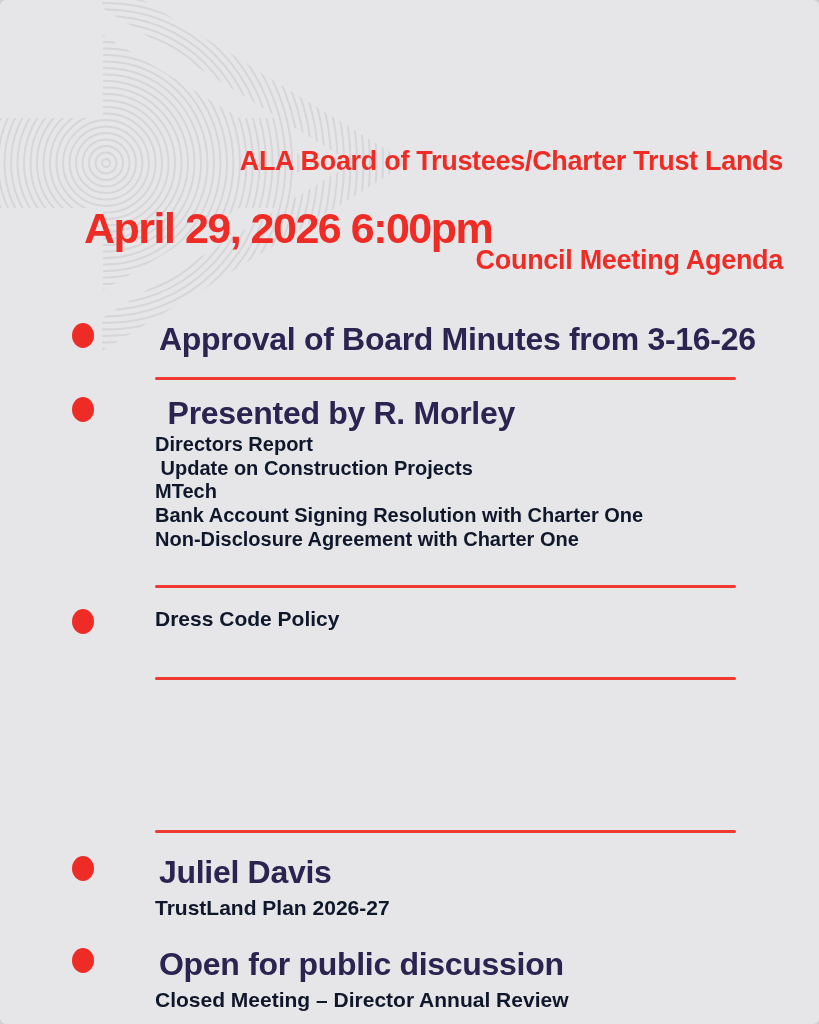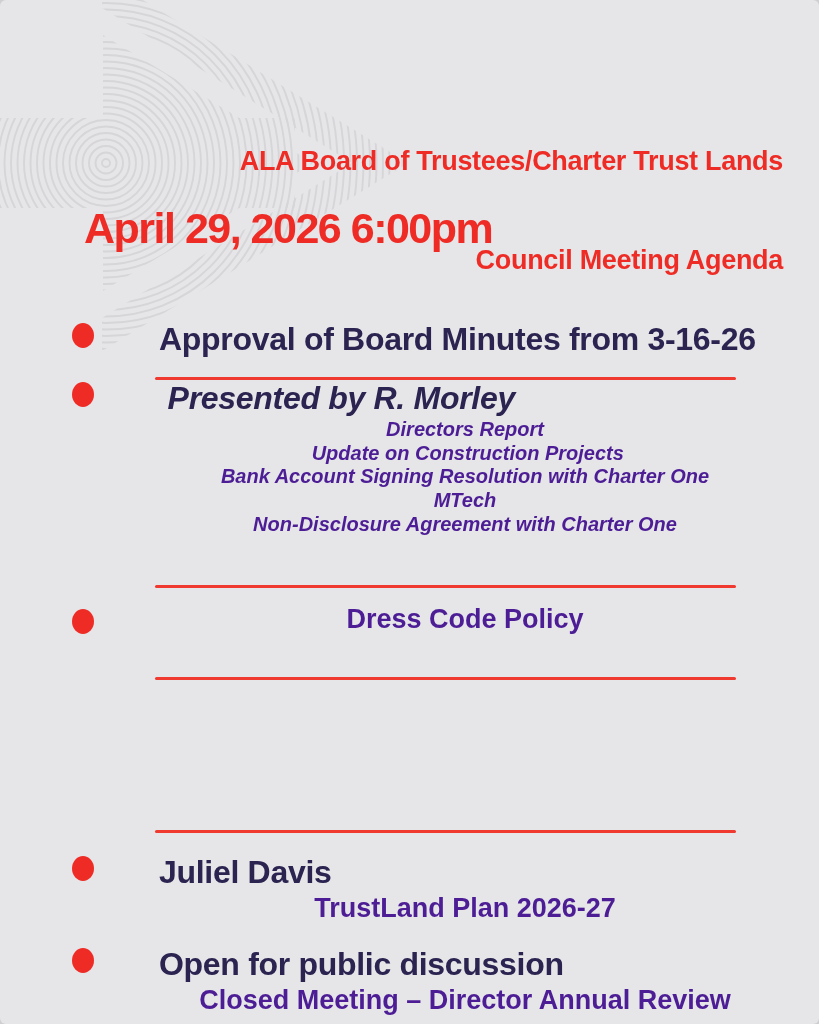--- a/index.html
+++ b/index.html
@@ -21,32 +21,32 @@
     position:absolute;left:68px;top:188px;z-index:2;margin:16px;
     color:#ee2c25;font-weight:bold;font-size:43px;letter-spacing:-1.5px;white-space:pre;
   }
   
   .item{position:absolute;left:155px;width:620px;z-index:2;color:#2b2350;}
   .item h2{
     margin:4px;font-size:32px;line-height:37px;font-weight:bold;
     letter-spacing:-0.3px;white-space:pre;color:#2b2350;
   }
   .item p{
-    margin:0;font-weight:bold;white-space:pre;color:#4c1d95;text-align:center;
+    margin:0;font-weight:bold;white-space:pre;color:#0f172a;
   }
   .subs-sm p{font-size:20px;line-height:23.7px;}
-  .subs-lg p{font-size:27px;line-height:26px;}
+  .subs-lg p{font-size:21px;line-height:26px;}
   .subs-sm{margin-top:-3px;}
   .subs-lg{margin-top:3px;}
   .bullet{
     position:absolute;left:-83px;top:6px;width:22px;height:25px;
     border-radius:50%;background:#ee2c25;
   }
   .item-0{top:317px;}
-  .item-1{top:376px;font-style:italic;}
+  .item-1{top:391px;}
   .item-2{top:603px;}
   .item-3{top:697px;}
   .item-4{top:850px;}
   .item-5{top:942px;}
   .divider{
     position:absolute;left:155px;width:581px;height:3px;z-index:2;
     background:#f03a30;border-radius:2px;
   }
   .divider-1{top:377px;}
   .divider-2{top:585px;}
@@ -184,22 +184,22 @@
     <h2>Approval of Board Minutes from 3-16-26</h2>
   </section>
   <div class="divider divider-1"></div>
 
   <section class="item item-1">
     <span class="bullet"></span>
     <h2> Presented by R. Morley</h2>
     <div class="subs-sm">
       <p>Directors Report</p>
       <p> Update on Construction Projects</p>
+      <p>MTech</p>
       <p>Bank Account Signing Resolution with Charter One</p>
-      <p>MTech</p>
       <p>Non-Disclosure Agreement with Charter One</p>
     </div>
   </section>
   <div class="divider divider-2"></div>
 
   <section class="item item-2">
     <span class="bullet"></span>
     <div class="subs-lg">
       <p>Dress Code Policy</p>
     </div>

